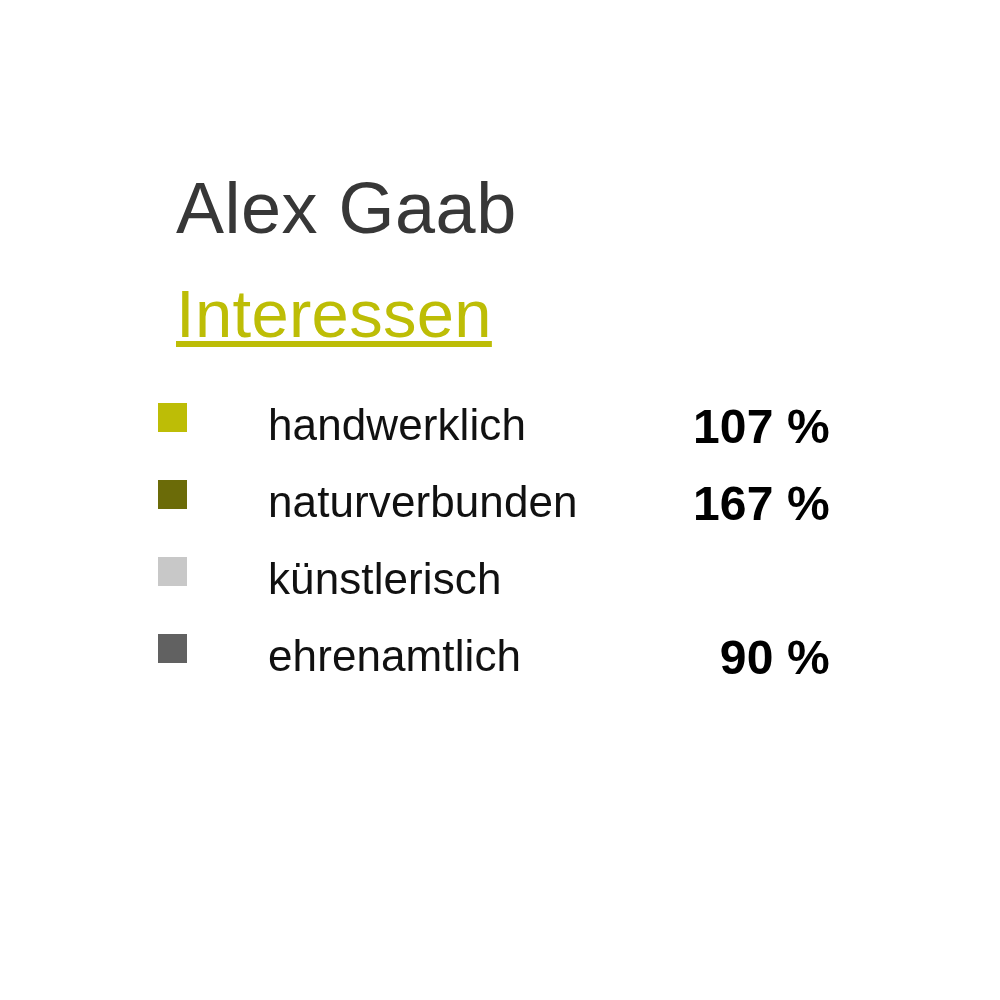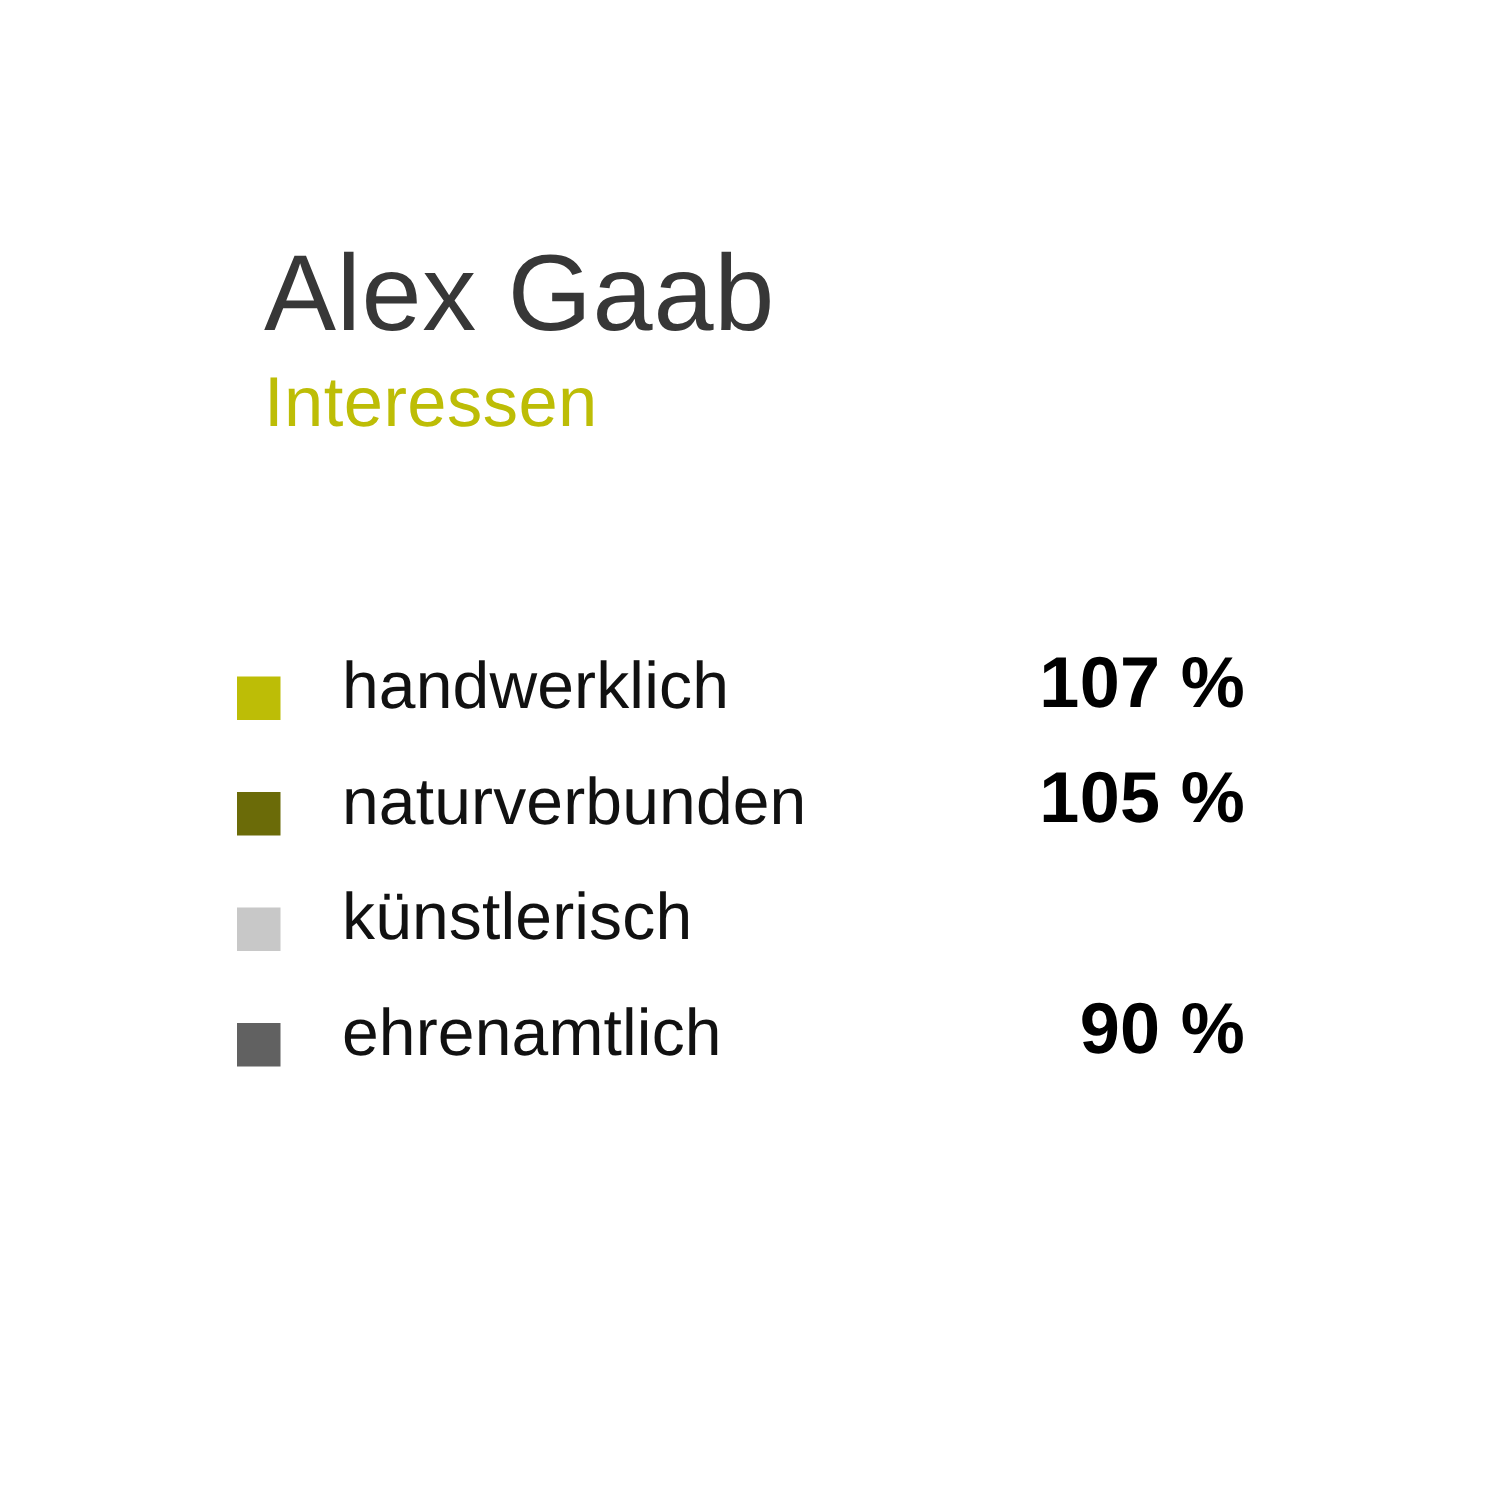--- a/index.html
+++ b/index.html
@@ -21,55 +21,57 @@
     top: 0;
     width: 1000px;
     height: 1000px;
     background: #ffffff;
   }
 
   
   .header {
     position: absolute;
     left: 176px;
-    top: 160px;
+    top: 172px;
     width: 700px;
   }
 
   .person-name {
     font-size: 72px;
     font-weight: 300;
     line-height: 1.0;
     letter-spacing: 0.5px;
     color: #373737;
     white-space: nowrap;
   }
 
   .section-subtitle {
-    margin-top: 12px;
-    font-size: 47px;
+    margin-top: 36px;
+    font-size: 67px;
     font-weight: 300;
     line-height: 1.0;
     letter-spacing: 0.3px;
     color: #bdbd06;
     white-space: nowrap;
+    text-decoration: underline;
   }
 
   
   .legend {
     position: absolute;
     left: 158px;
     top: 403px;
     width: 672px;
   }
 
   .legend-row {
     display: flex;
-    align-items: flex-end;
+    align-items: flex-start;
     height: 77px;
+    gap: 40px;
   }
 
   .swatch {
     flex: 0 0 auto;
     width: 29px;
     height: 29px;
     margin-right: 41px;
     display: block;
   }
 
@@ -108,21 +110,21 @@
 
     <div class="legend-row">
       <span class="swatch" style="background-color: rgb(189, 189, 6);"></span>
       <span class="legend-label">handwerklich</span>
       <span class="legend-value">107 %</span>
     </div>
 
     <div class="legend-row">
       <span class="swatch" style="background-color: rgb(107, 107, 8);"></span>
       <span class="legend-label">naturverbunden</span>
-      <span class="legend-value">105 %</span>
+      <span class="legend-value">167 %</span>
     </div>
 
 
     <div class="legend-row">
       <span class="swatch" style="background-color: rgb(200, 200, 200);"></span>
       <span class="legend-label">künstlerisch</span>
     </div>
 
     <div class="legend-row">
       <span class="swatch" style="background-color: rgb(97, 97, 97);"></span>

